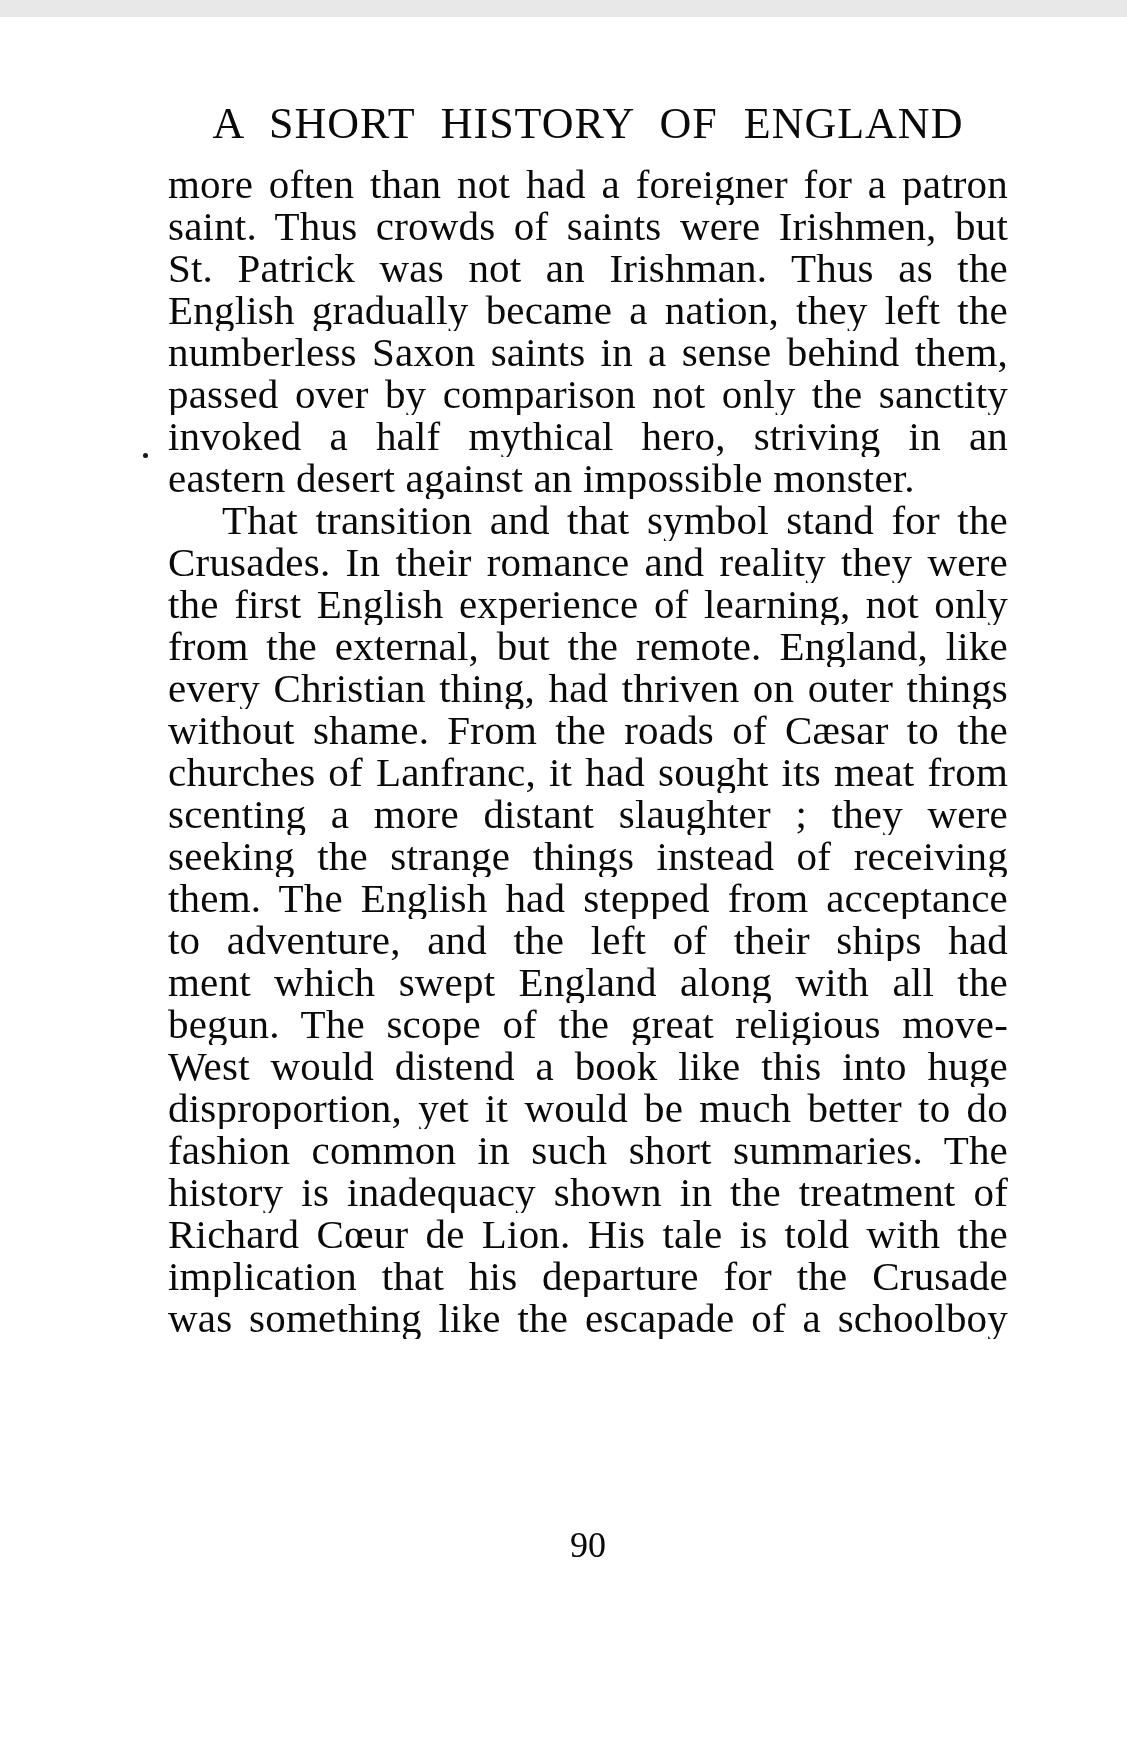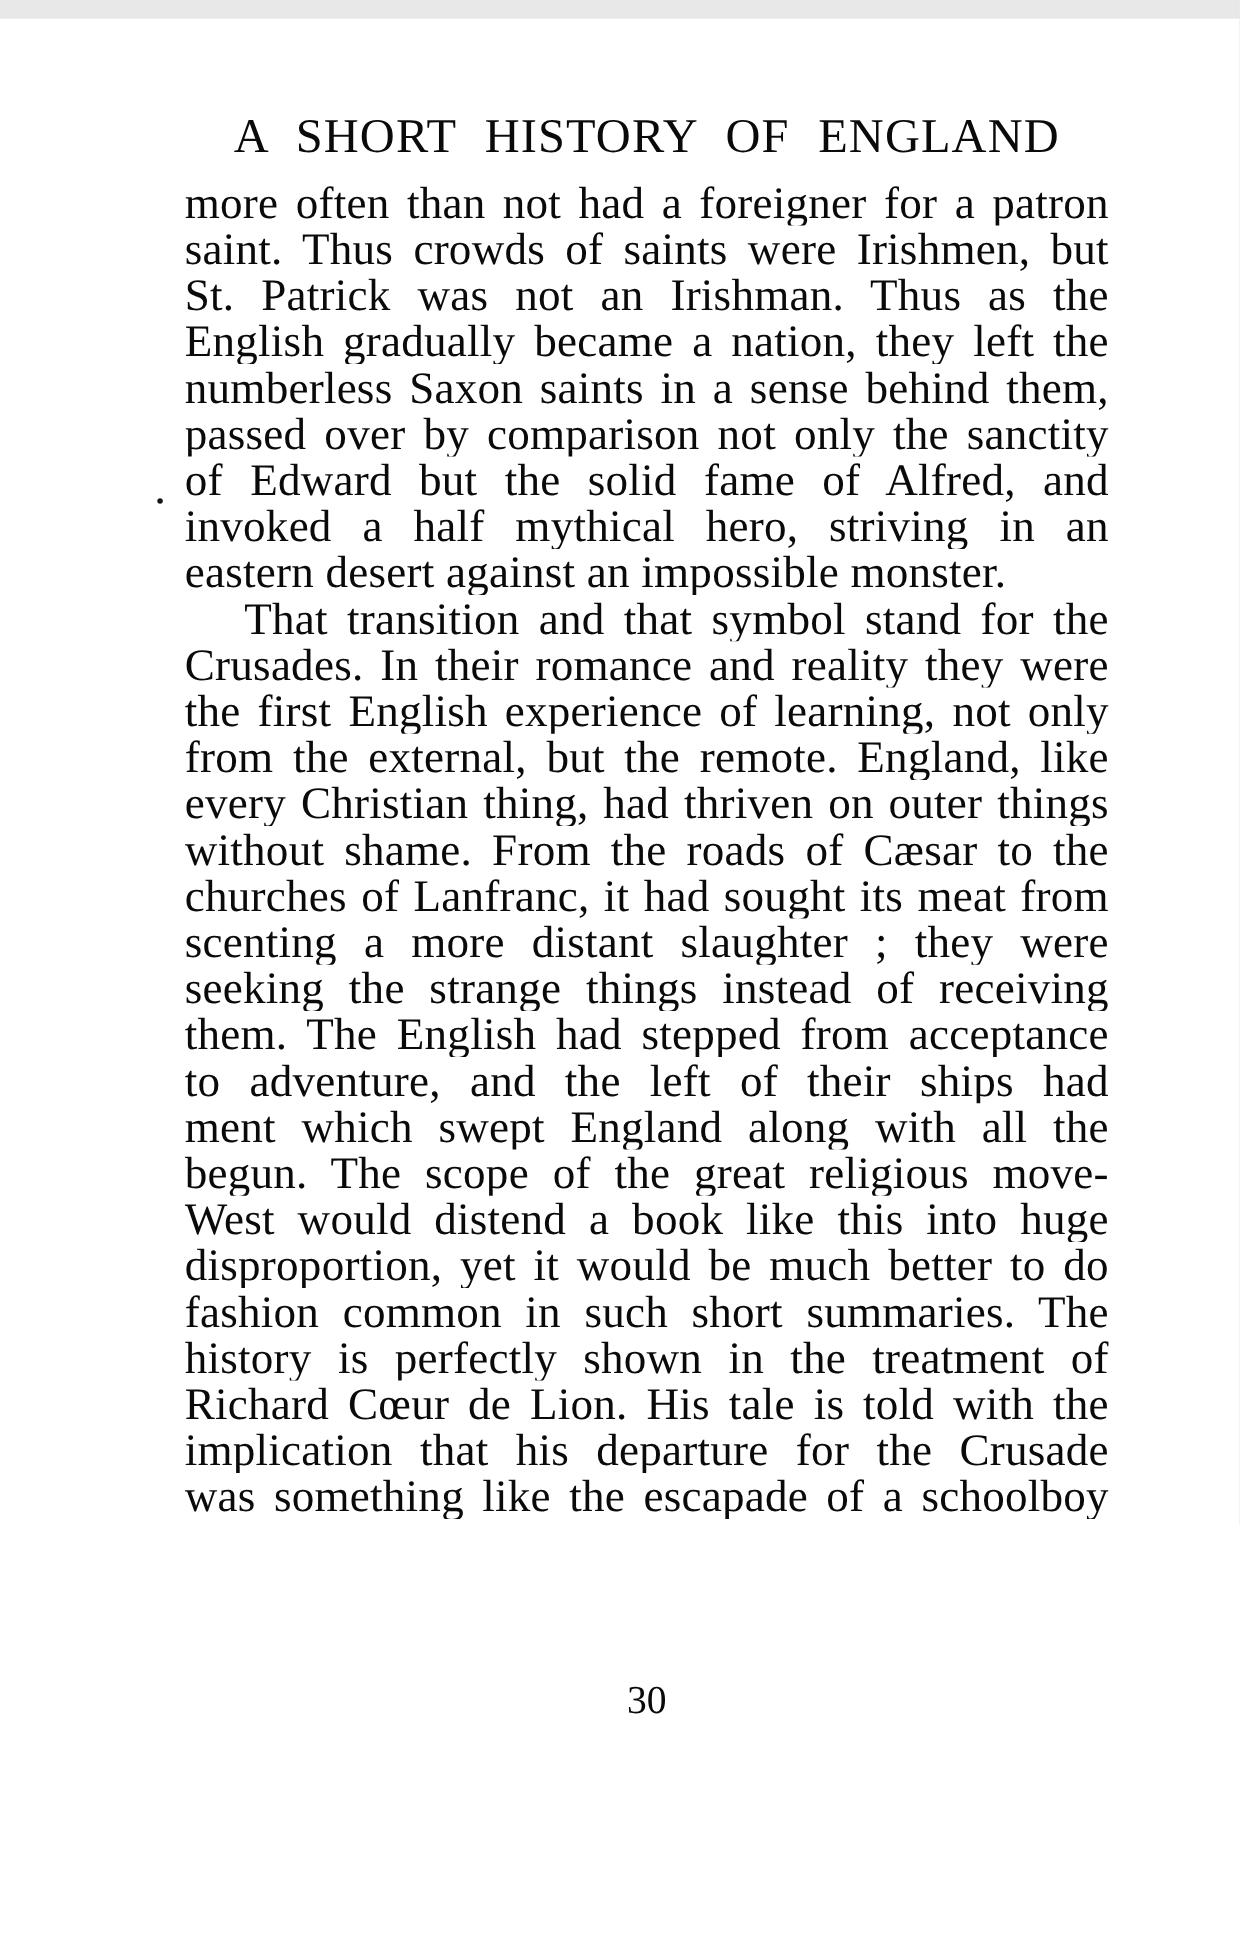--- a/index.html
+++ b/index.html
@@ -73,42 +73,41 @@
   <div class="artifact-dot"></div>
 
   <div class="textblock" id="paragraphs">
       <div class="paragraph">
         <div class="line">more often than not had a foreigner for a patron</div>
         <div class="line">saint.  Thus crowds of saints were Irishmen, but</div>
         <div class="line">St. Patrick was not an Irishman.  Thus as the</div>
         <div class="line">English gradually became a nation, they left the</div>
         <div class="line">numberless Saxon saints in a sense behind them,</div>
         <div class="line">passed over by comparison not only the sanctity</div>
-        <div class="line">of Edward but the solid fame of Alfred, and</div>
         <div class="line">invoked a half mythical hero, striving in an</div>
         <div class="line lastline">eastern desert against an impossible monster.</div>
       </div>
       <div class="paragraph">
         <div class="line indent">That transition and that symbol stand for the</div>
         <div class="line">Crusades.  In their romance and reality they were</div>
         <div class="line">the first English experience of learning, not only</div>
         <div class="line">from the external, but the remote.  England, like</div>
         <div class="line">every Christian thing, had thriven on outer things</div>
         <div class="line">without shame.  From the roads of Cæsar to the</div>
         <div class="line">churches of Lanfranc, it had sought its meat from</div>
         <div class="line">scenting a more distant slaughter ;  they were</div>
         <div class="line">seeking the strange things instead of receiving</div>
         <div class="line">them.  The English had stepped from acceptance</div>
         <div class="line">to adventure, and the left of their ships had</div>
         <div class="line">ment which swept England along with all the</div>
         <div class="line">begun.  The scope of the great religious move-</div>
         <div class="line">West would distend a book like this into huge</div>
         <div class="line">disproportion, yet it would be much better to do</div>
         <div class="line">fashion common in such short summaries.  The</div>
-        <div class="line">history is perfectly shown in the treatment of</div>
+        <div class="line">history is inadequacy shown in the treatment of</div>
         <div class="line">Richard Cœur de Lion.  His tale is told with the</div>
         <div class="line">implication that his departure for the Crusade</div>
         <div class="line">was something like the escapade of a schoolboy</div>
       </div>
     </div>
 
-  <div class="page-number">30</div>
+  <div class="page-number">90</div>
 </div>
 
 </body></html>

